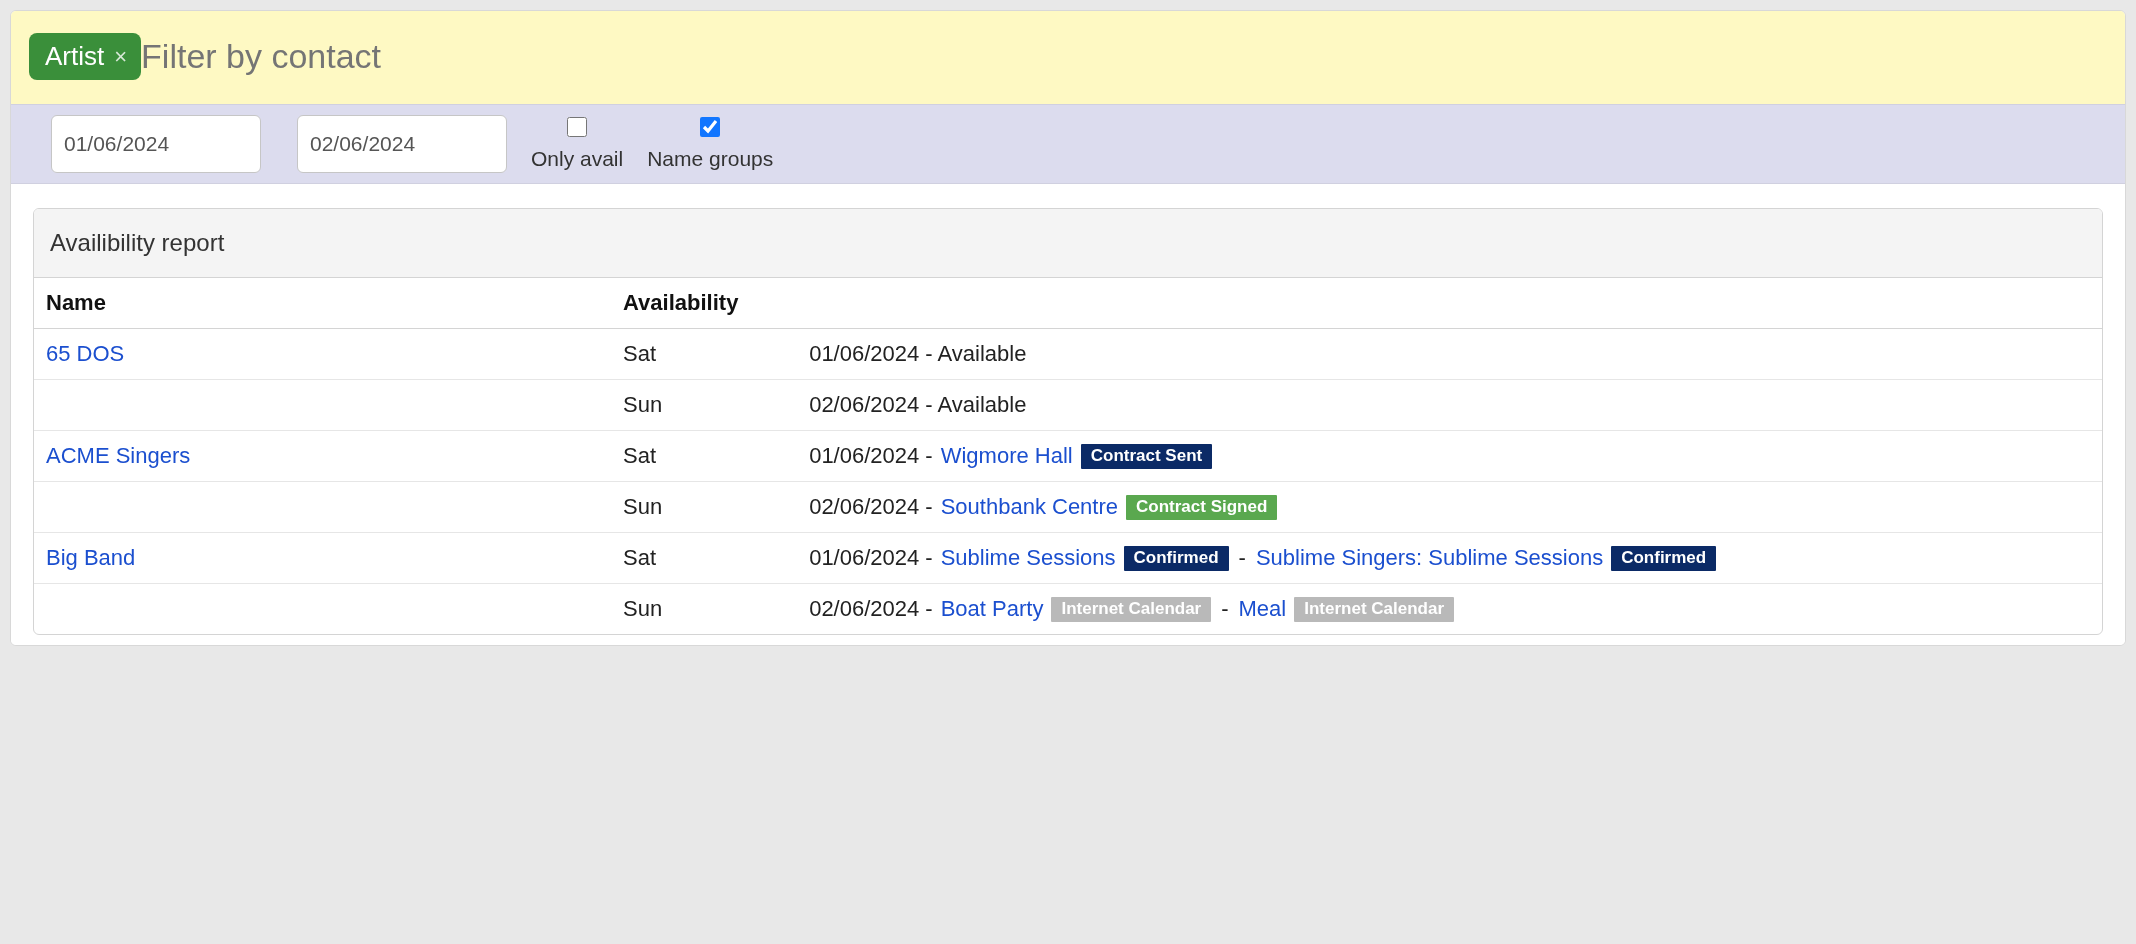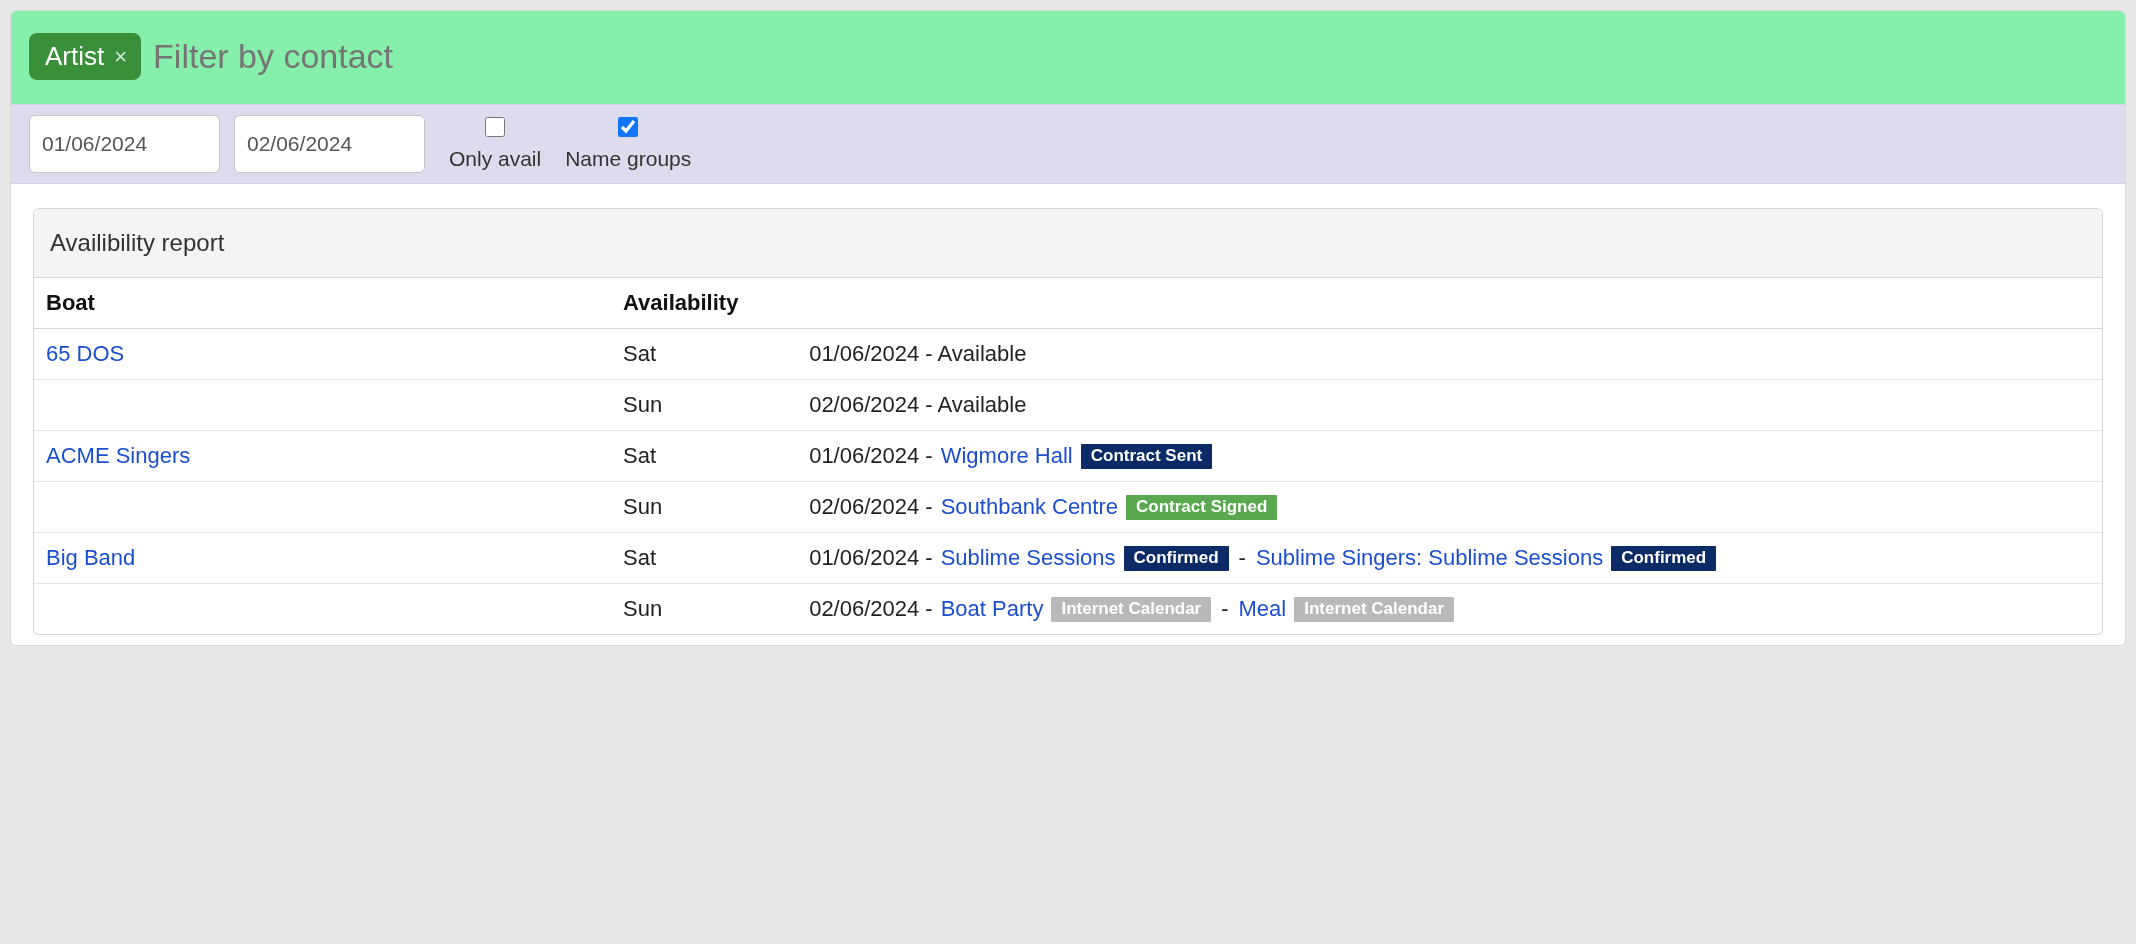--- a/index.html
+++ b/index.html
@@ -14,22 +14,21 @@
   .panel {
     background: #fff;
     border: 1px solid #d8d8d8;
     border-radius: 6px;
     overflow: hidden;
   }
   .filter-row {
     display: flex;
     align-items: center;
     padding: 22px 2px 24px 18px;
-    gap: 12px;
-    background: #86efac;
+    background: #fef9c3;
   }
   .tag {
     display: inline-flex;
     align-items: center;
     background: #3a8f3a;
     color: #fff;
     font-size: 26px;
     padding: 8px 14px 8px 16px;
     border-radius: 8px;
     gap: 10px;
@@ -55,24 +54,25 @@
     gap: 14px;
     background: #dcdcee;
     border-top: 1px solid #d0d0e0;
     border-bottom: 1px solid #d0d0e0;
     padding: 10px 18px;
   }
   .date-input {
     font-size: 21px;
     color: #555;
     padding: 16px 12px;
-    width: 191px;
+    width: 210px;
     border: 1px solid #c6c6c6;
     border-radius: 6px;
     background: #fff;
+    margin-left: 22px;
   }
   .chk-wrap {
     display: inline-flex;
     align-items: center;
     gap: 10px;
     margin-left: 10px;
     font-size: 21px;
     color: #333;
     flex-direction: column;
   }
@@ -176,21 +176,21 @@
     <div class="report-card">
       <div class="report-header">Availibility report</div>
       <table>
         <colgroup>
           <col class="col-name">
             <col class="col-day">
             <col class="col-av">
         </colgroup>
         <thead>
           <tr>
-            <th>Boat</th>
+            <th>Name</th>
             <th colspan="2">Availability</th>
           </tr>
         </thead>
         <tbody id="report-body">
             <tr>
               <td><a href="#" class="link">65 DOS</a></td>
               <td>Sat</td>
               <td>
                 <div class="availability-cell">
                   <span>01/06/2024 - Available</span>

